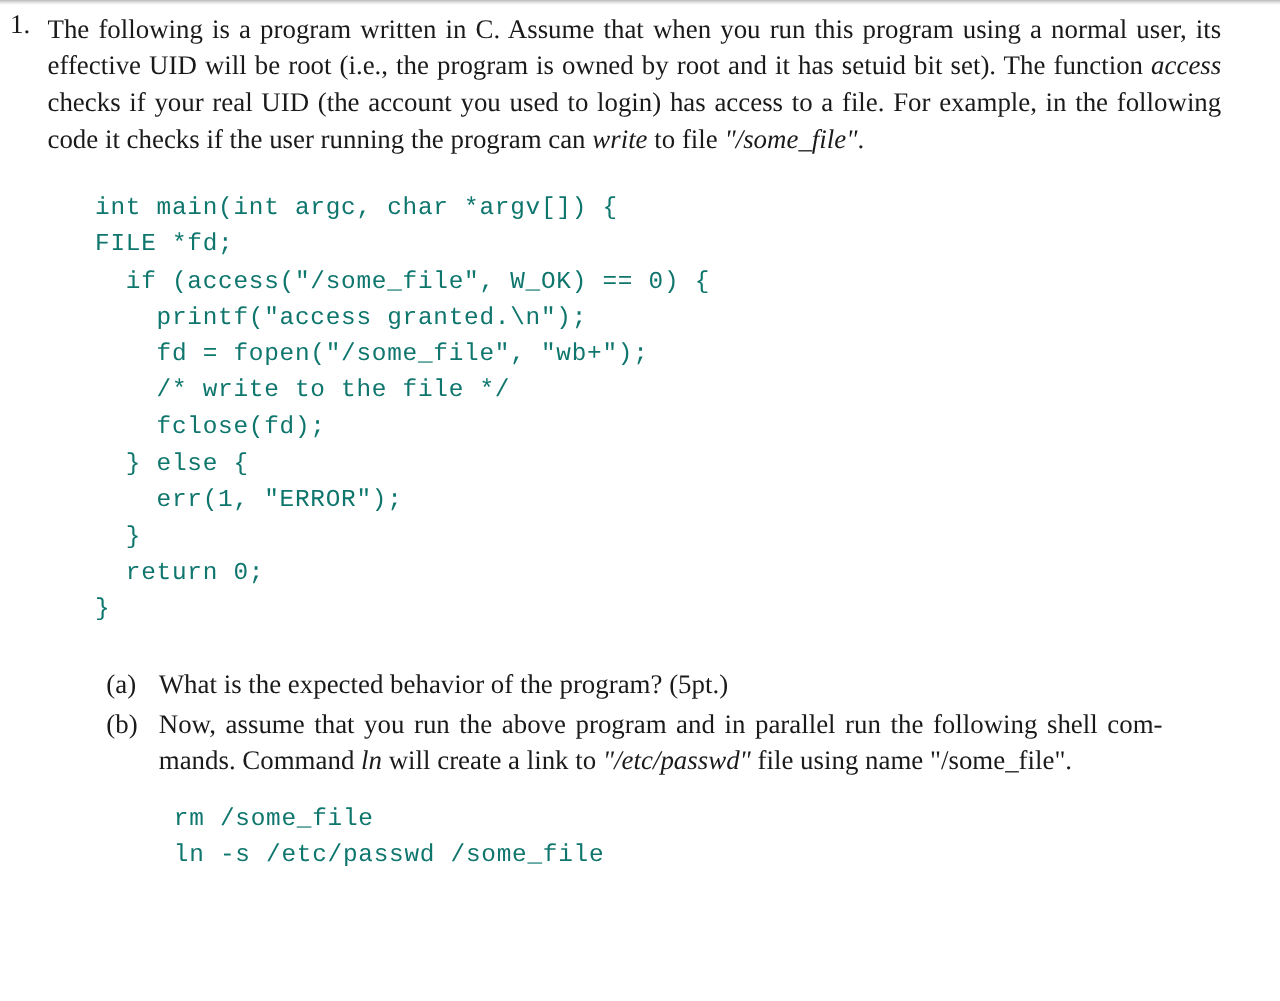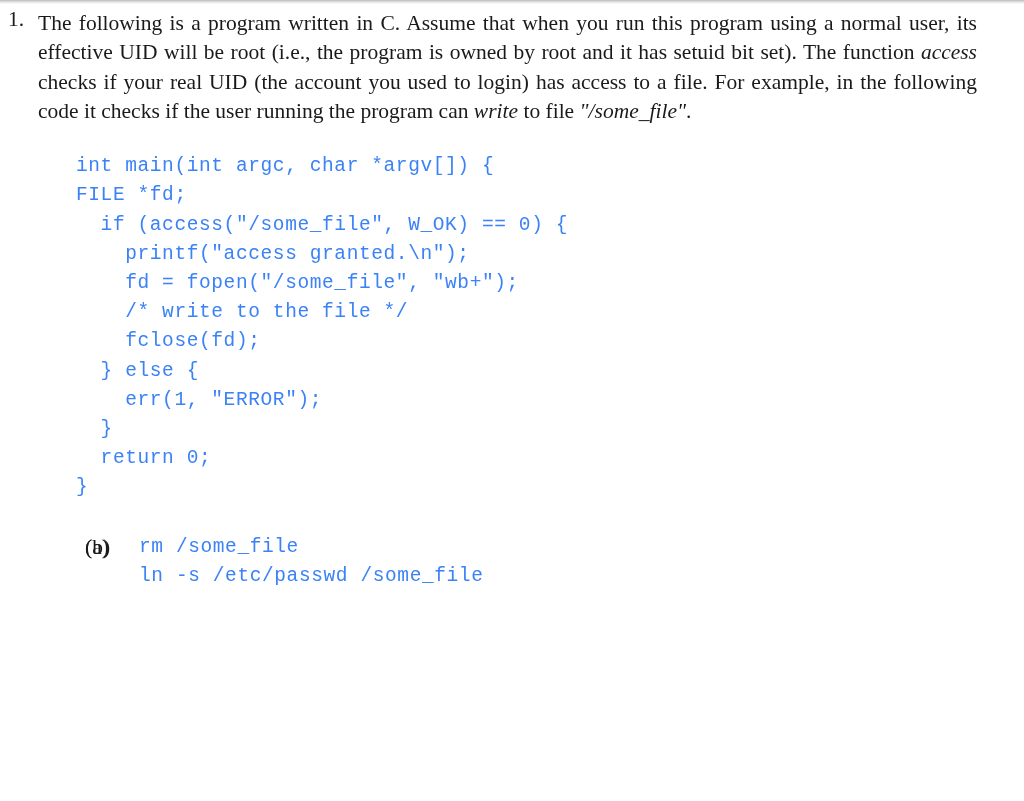--- a/index.html
+++ b/index.html
@@ -63,21 +63,21 @@
 
   
   .code {
     font-family: "Liberation Mono", "DejaVu Sans Mono", monospace;
     font-size: 19.5px;
     line-height: 29.2px;
     white-space: pre;
     margin: 0;
     padding-left: 38px;
     letter-spacing: 0.6px;
-    color: #3b82f6;
+    color: #0f766e;
   }
   .code-main { margin-top: 26px; }
 
   
   .sublist {
     margin-top: 30px;
     padding-left: 0;
   }
   .subitem {
     position: relative;
@@ -125,25 +125,27 @@
   } else {
     err(1, "ERROR");
   }
   return 0;
 }</pre>
 
       <div class="sublist">
 
         <div class="subitem">
           <span class="subitem-label">(a)</span>
+          <p class="para">What is the expected behavior of the program? (5pt.)</p>
         </div>
 
         <div class="subitem">
           <span class="subitem-label">(b)</span>
 
+          <p class="para"><span>Now, assume that you run the above program and in parallel run the following shell com-mands. Command </span><i class="it">ln</i><span> will create a link to </span><i class="it">"/etc/passwd"</i><span> file using name "/some_file".</span></p>
 
           <pre class="code">rm /some_file
 ln -s /etc/passwd /some_file</pre>
 
         </div>
 
       </div>
     </div>
   </div>
 </div>

